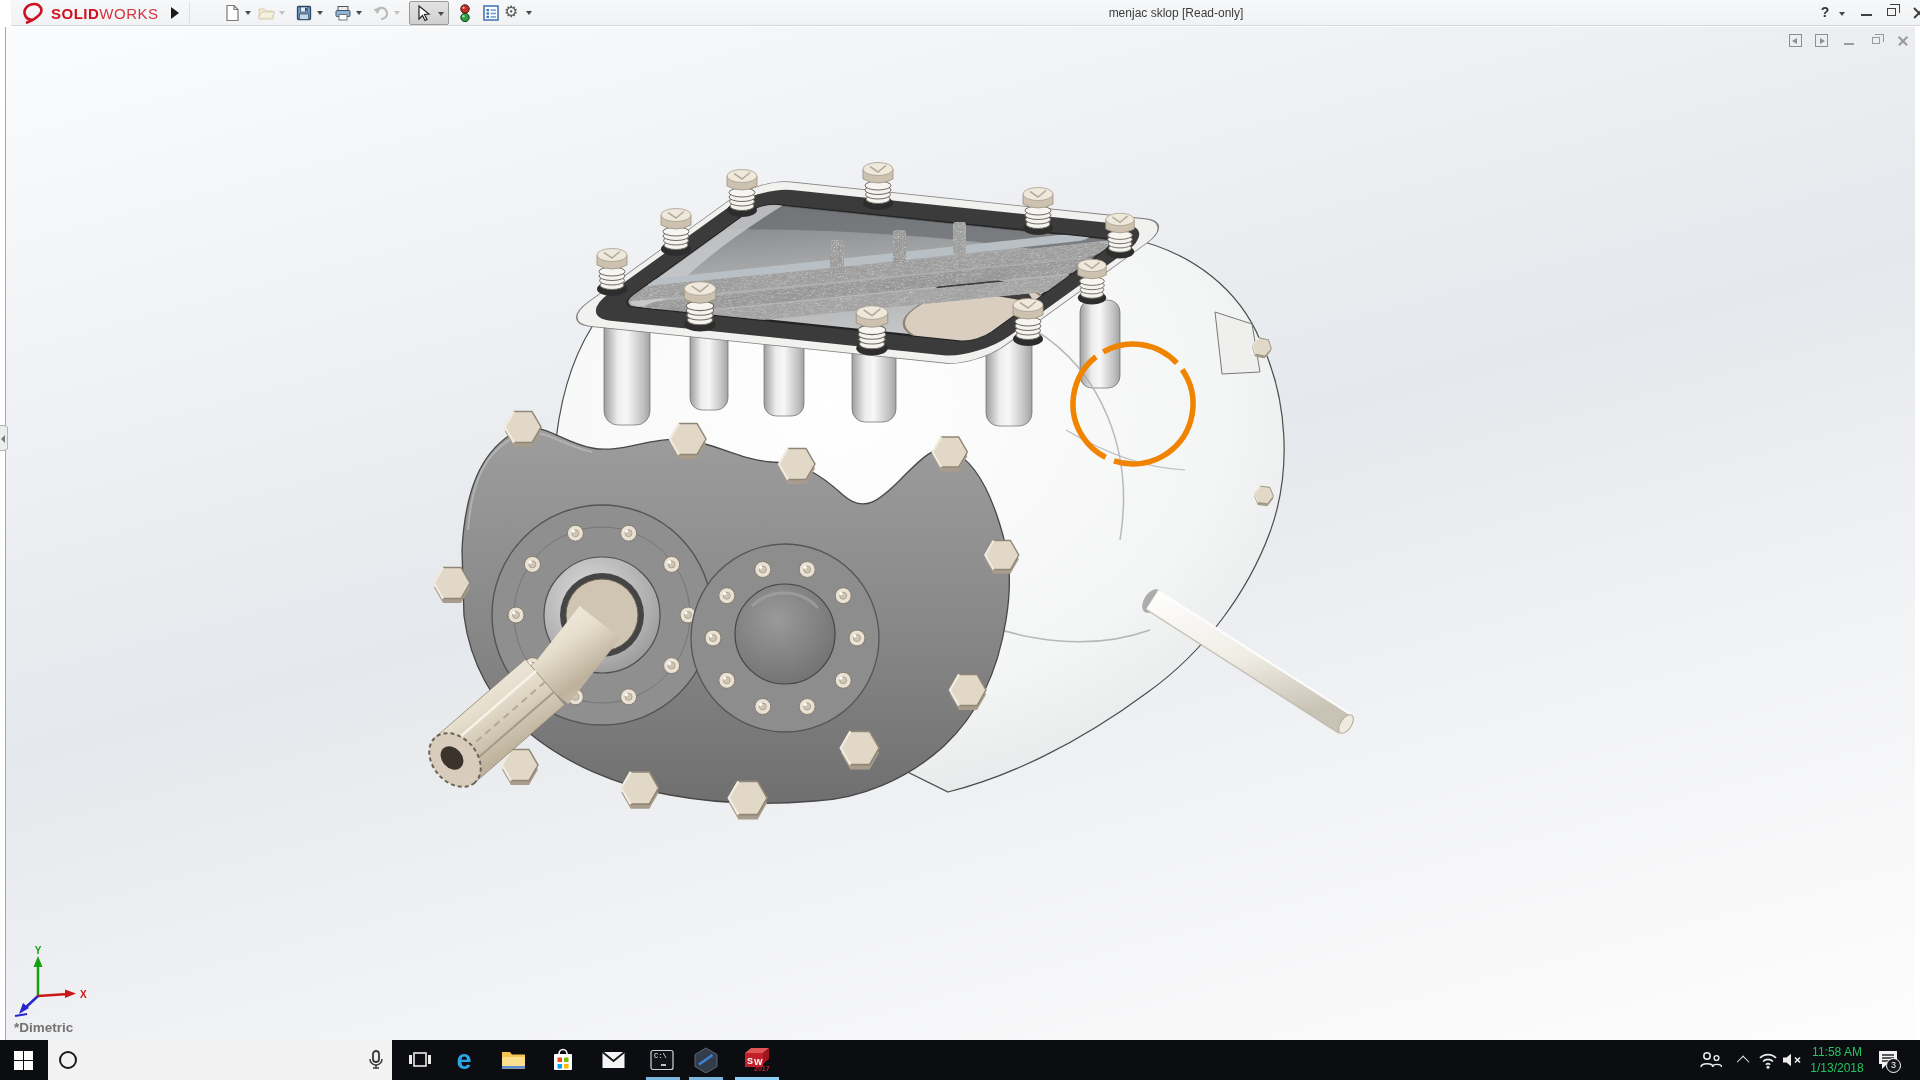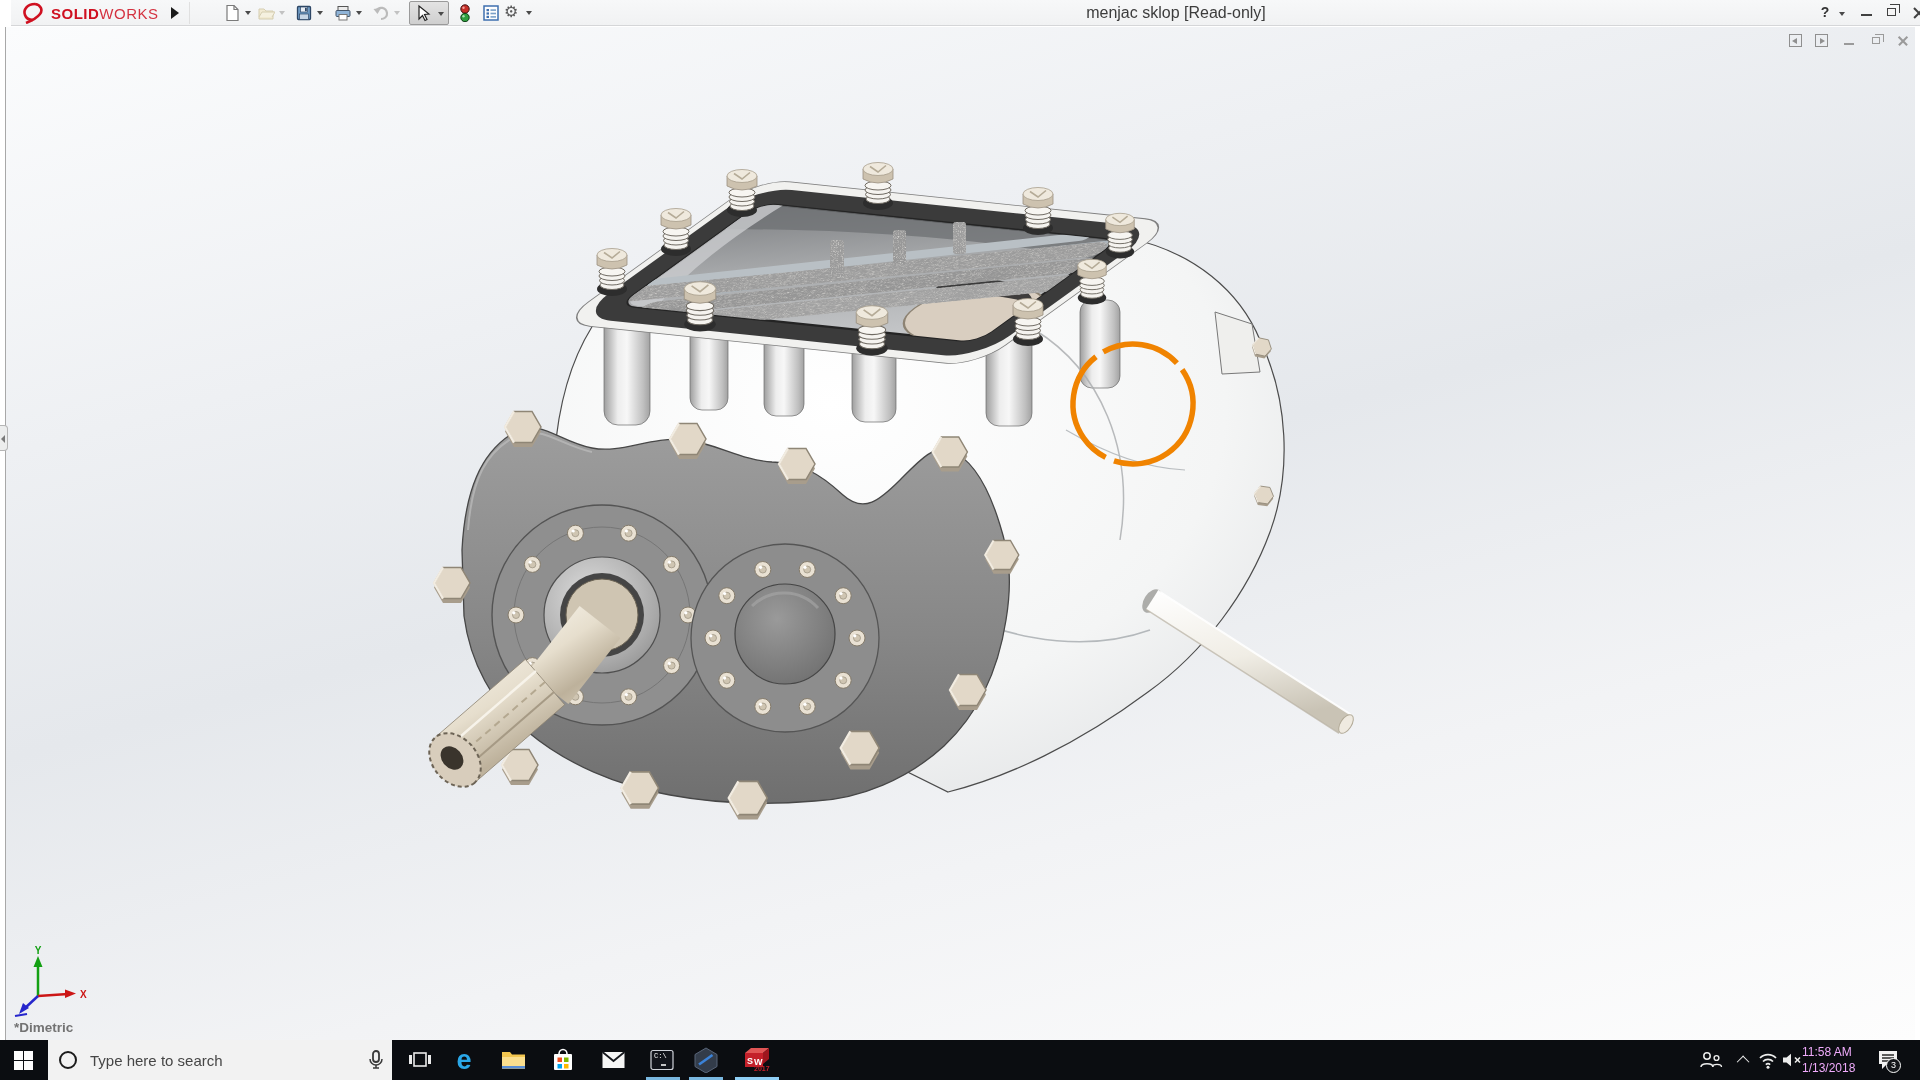--- a/index.html
+++ b/index.html
@@ -16,21 +16,21 @@
   .flyout { position:absolute; left:160px; top:7px; width:0; height:0;
     border-left:8px solid #1a1a1a; border-top:6px solid transparent; border-bottom:6px solid transparent; }
   .tb-sep { position:absolute; left:178px; top:2px; width:1px; height:22px; background:#e0e0e0; }
   .tb-ic { position:absolute; top:4px; width:18px; height:18px; }
   .caret { position:absolute; top:11px; width:0; height:0;
     border-top:4px solid #4a4a4a; border-left:3.5px solid transparent; border-right:3.5px solid transparent; }
   .caret.dim { border-top-color:#c2c2c2; }
   .sel-box { position:absolute; left:398px; top:1px; width:40px; height:24px;
     background:linear-gradient(#e3e3e3,#cfcfcf); border:1px solid #9a9a9a; border-radius:2px; }
   .win-title { position:absolute; left:1040px; top:0; width:250px; height:34px; line-height:26px;
-    text-align:center; font-size:16px; color:#3c3c3c; }
+    text-align:center; font-size:12px; color:#3c3c3c; }
   .help-q { position:absolute; left:1806px; top:4px; font-size:14px; font-weight:bold; color:#333; width:16px; text-align:center;}
   .wc { position:absolute; top:0; height:26px; width:28px; }
   .wc .min { position:absolute; left:8px; top:14px; width:11px; height:2px; background:#404040; }
   .wc .rst { position:absolute; left:8px; top:8px; width:9px; height:8px; border:1.5px solid #404040; background:#f5f5f5;}
   .wc .rst::before { content:""; position:absolute; left:2px; top:-5px; width:9px; height:8px;
      border:1.5px solid #404040; border-left:none; border-bottom:none; }
   .x1,.x2 { position:absolute; left:7px; top:12px; width:14px; height:1.8px; background:#404040; }
   .x1 { transform:rotate(45deg);} .x2 { transform:rotate(-45deg);}
 
   
@@ -67,22 +67,22 @@
   .flag div { background:#fdfdfd; }
   .searchbox { position:absolute; left:48px; top:0; width:344px; height:40px; background:#f2f2f2; display:flex; align-items:center; }
   .cring { position:absolute; left:11px; top:11px; width:18px; height:18px; border:2.5px solid #1b1b1b; border-radius:50%; }
   .searchbox input { position:absolute; left:42px; top:0; width:280px; height:40px; border:none; outline:none;
     background:transparent; font-size:15px; color:#3f3f3f; font-family:"Liberation Sans",sans-serif; }
   .searchbox input::placeholder { color:#464646; opacity:1; }
   .tb-slot { position:absolute; top:0; width:44px; height:40px; display:flex; align-items:center; justify-content:center; }
   .runbar { position:absolute; top:37px; height:3px; background:#7ab8e0; }
   .tray-item { position:absolute; top:0; height:40px; display:flex; align-items:center; justify-content:center; }
   .chev { width:9px; height:9px; border-left:1.8px solid #ececec; border-top:1.8px solid #ececec; transform:rotate(45deg) translateY(2px); }
-  .clock { position:absolute; left:1802px; top:4px; width:70px; height:32px; color:#f0abfc; font-size:12px;
-    line-height:16px; }
+  .clock { position:absolute; left:1802px; top:4px; width:70px; height:32px; color:#22c55e; font-size:12px;
+    text-align:center; line-height:16px; }
   .badge { position:absolute; left:1886px; top:1058px; width:15px; height:15px; border:1.5px solid #fff;
     border-radius:50%; background:#14161a; color:#fff; font-size:9px; line-height:12px; text-align:center; z-index:65;}
   .edge-e { font-size:27px; font-weight:bold; color:#2aa7e8; line-height:24px; }
   .cmdtxt { position:absolute; left:4px; top:3px; font-family:"Liberation Mono",monospace; font-size:7px; color:#fff; }
   .swyear { position:absolute; left:13px; top:18px; font-size:7px; font-weight:bold; color:#c4202a; }
 </style>
 </head>
 <body>
 
 <div id="stage">
@@ -435,21 +435,20 @@
     <div class="start">
       <div class="flag">
           <div></div>
           <div></div>
           <div></div>
           <div></div>
         </div>
     </div>
     <div class="searchbox">
       <div class="cring"></div>
-      <input placeholder="Type here to search" style="">
       <svg style="position:absolute;left:320px;top:10px" width="16" height="20" viewBox="0 0 16 20">
         <rect x="5" y="1" width="6" height="11" rx="3" fill="none" stroke="#3a3a3a" stroke-width="1.8"></rect>
         <path d="M2,9 a6,6 0 0 0 12,0" fill="none" stroke="#3a3a3a" stroke-width="1.5"></path>
         <line x1="8" y1="15" x2="8" y2="18" stroke="#3a3a3a" stroke-width="1.5"></line>
         <line x1="5" y1="18" x2="11" y2="18" stroke="#3a3a3a" stroke-width="1.5"></line>
       </svg>
     </div>
 
     <div class="tb-slot" style="left:398px">
       <svg width="24" height="24" viewBox="0 0 24 24">

